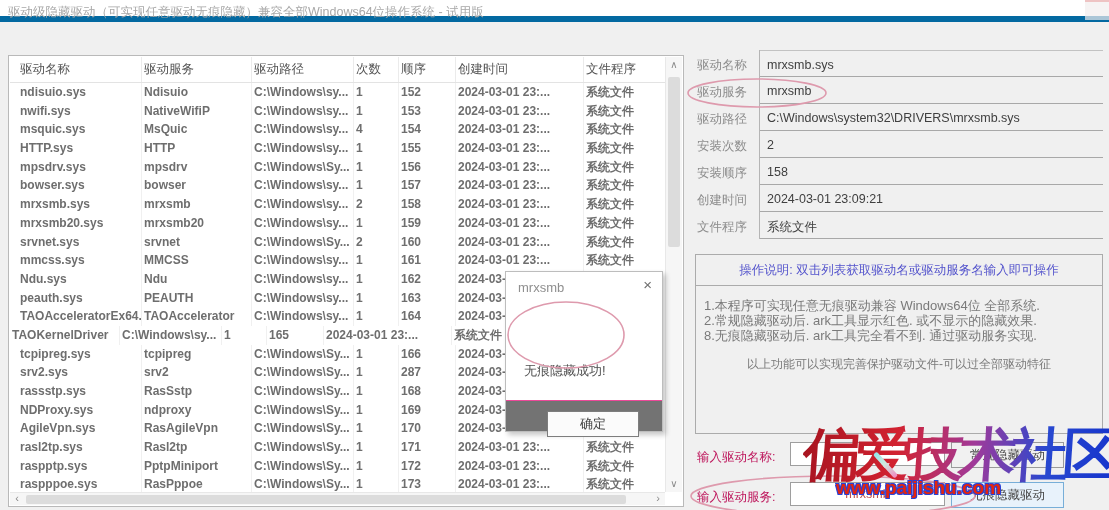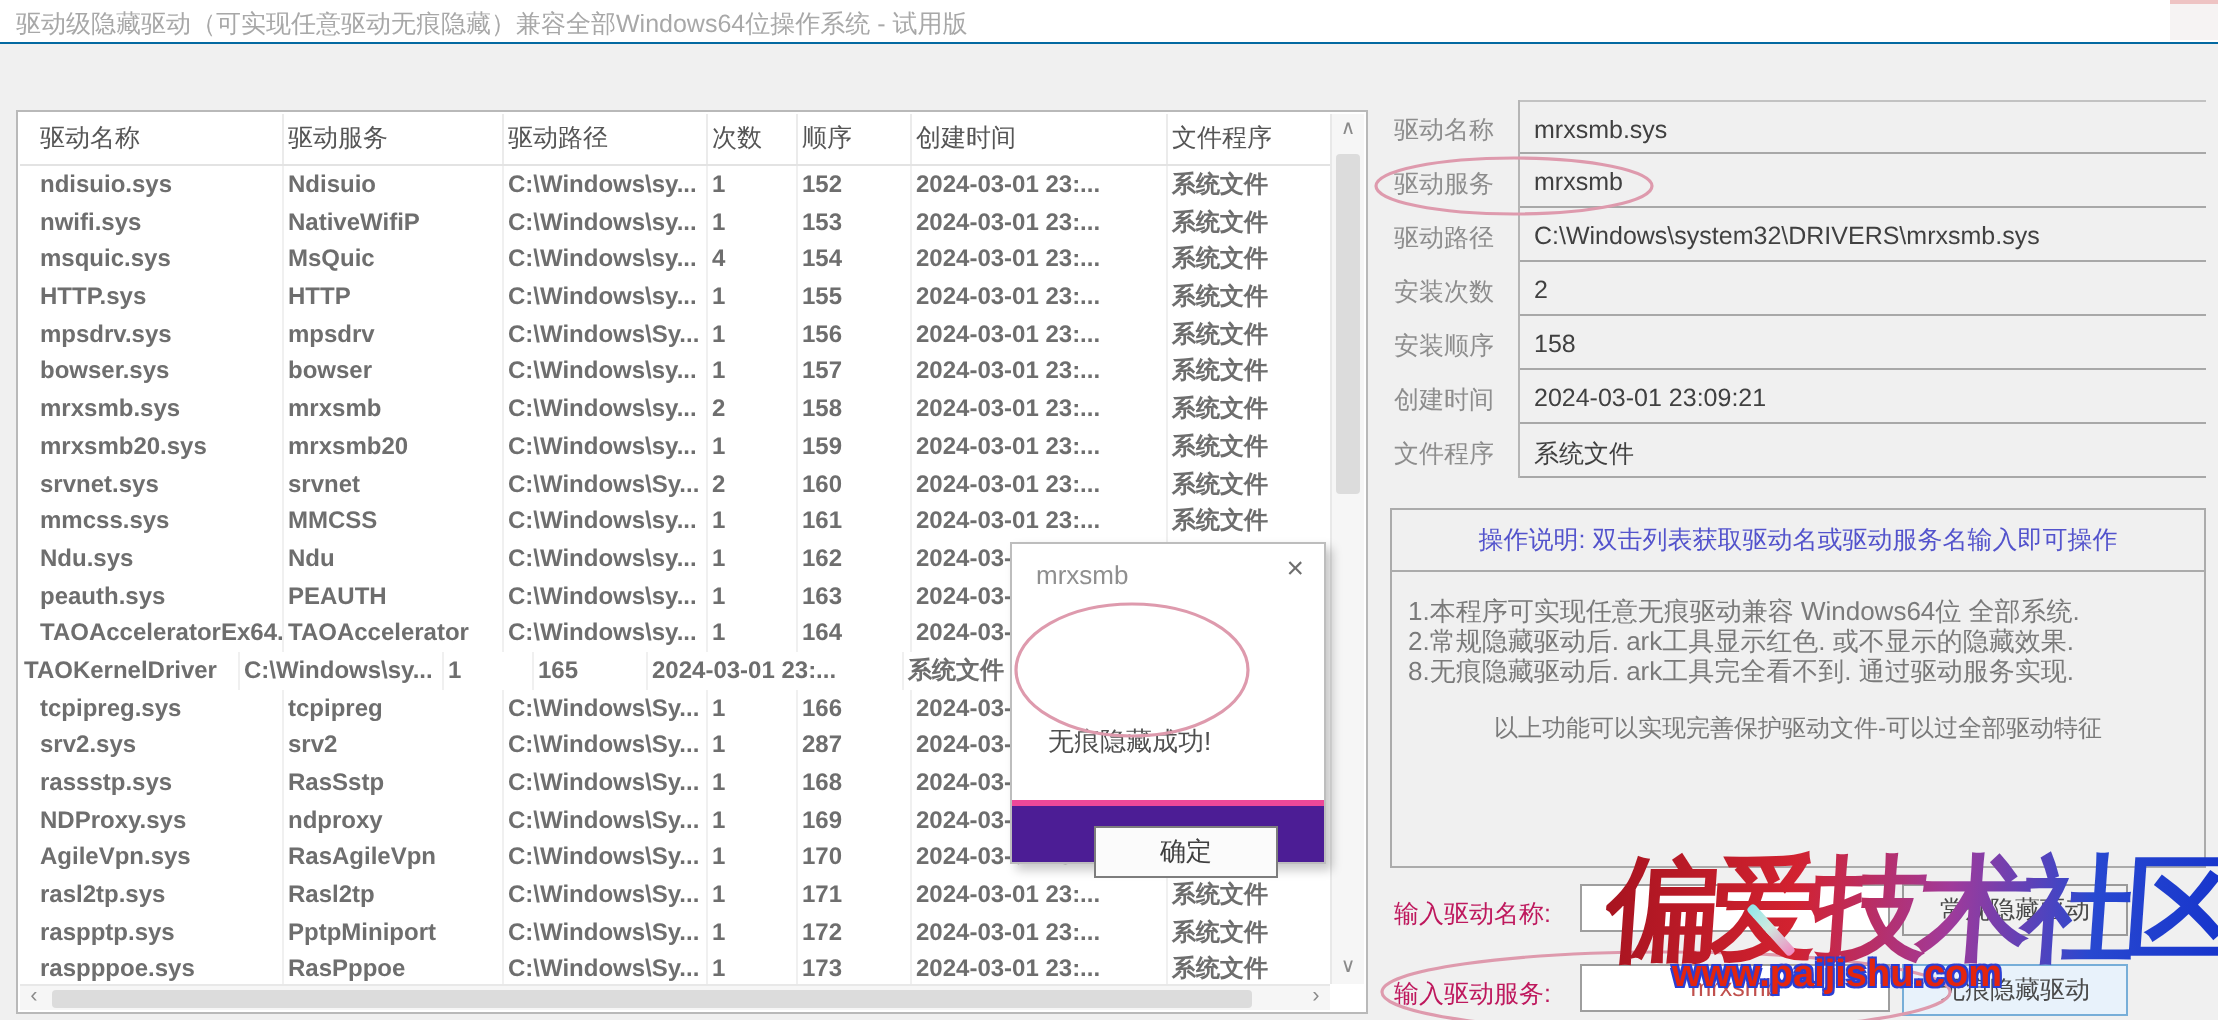--- a/index.html
+++ b/index.html
@@ -1,19 +1,19 @@
 <!DOCTYPE html>
 <html><head>
 <meta charset="utf-8">
 <style>
   * { margin:0; padding:0; box-sizing:border-box; }
   html,body { width:1109px; height:510px; overflow:hidden;
     font-family:"Liberation Sans","DejaVu Sans",sans-serif; background:#f0f0f0; }
   .titlebar { position:absolute; left:0; top:0; width:1109px; height:22px;
-    background:#ffffff; border-bottom:1px solid #0369a1; }
+    background:#ffffff; border-bottom:6px solid #0369a1; }
   .title-text { position:absolute; left:8px; top:4px; font-size:12.5px; color:#a8a8a8;
     white-space:nowrap; }
   .close-remnant { position:absolute; left:1085px; top:0; width:24px; height:20px;
     background:#f3eeee; border-top:2px solid #e8aaaa; opacity:.7; }
 
   
   .main-table { position:absolute; left:8px; top:55px; width:676px; height:452px;
     background:#ffffff; border:1px solid #b9b9b9; }
   .thead { position:absolute; left:1px; top:1px; right:18px; height:26px;
     display:flex; align-items:center; border-bottom:1px solid #e3e3e3;
@@ -76,21 +76,21 @@
 
   
   .dialog { position:absolute; left:505px; top:271px; width:158px; height:161px;
     background:#ffffff; border:1px solid #bdbdbd; z-index:30;
     box-shadow:3px 3px 5px rgba(0,0,0,.22); }
   .dlg-title { position:absolute; left:12px; top:8px; font-size:13px; color:#8f8f8f; }
   .dlg-close { position:absolute; right:10px; top:4px; font-size:15px; color:#6f6f6f;
     cursor:default; }
   .dlg-msg { position:absolute; left:18px; top:58px; font-size:13px; color:#4f4f4f;margin-top:32px; }
   .dlg-footer { position:absolute; left:0; right:0; bottom:0; height:31px;
-    background:#4c1d95; border-top:3px solid #ec4899; }
+    background:#737373; border-top:1px solid #ec4899; }
   .dlg-ok { position:absolute; left:41px; top:10px; width:92px; height:26px;
     background:#fbfbfb; border:1px solid #7d7d7d; font-size:13px; color:#3f3f3f;
     font-family:inherit; }
 
   
   .annotations { position:absolute; left:0; top:0; width:1109px; height:510px;
     z-index:50; pointer-events:none; }
   .watermark-text { position:absolute; right:-6px; top:417px; z-index:60;
     font-size:57px; font-weight:900; letter-spacing:-5px; white-space:nowrap;
     transform:skewX(-4deg);

